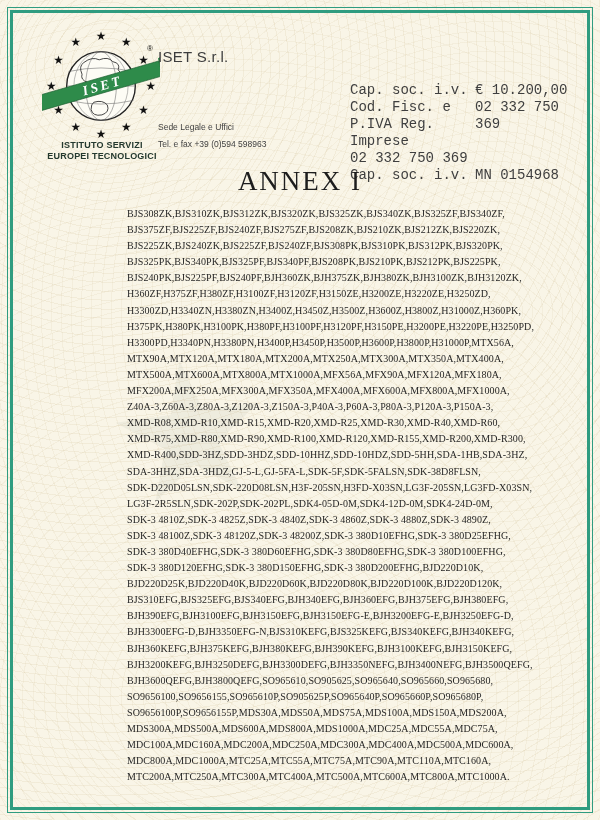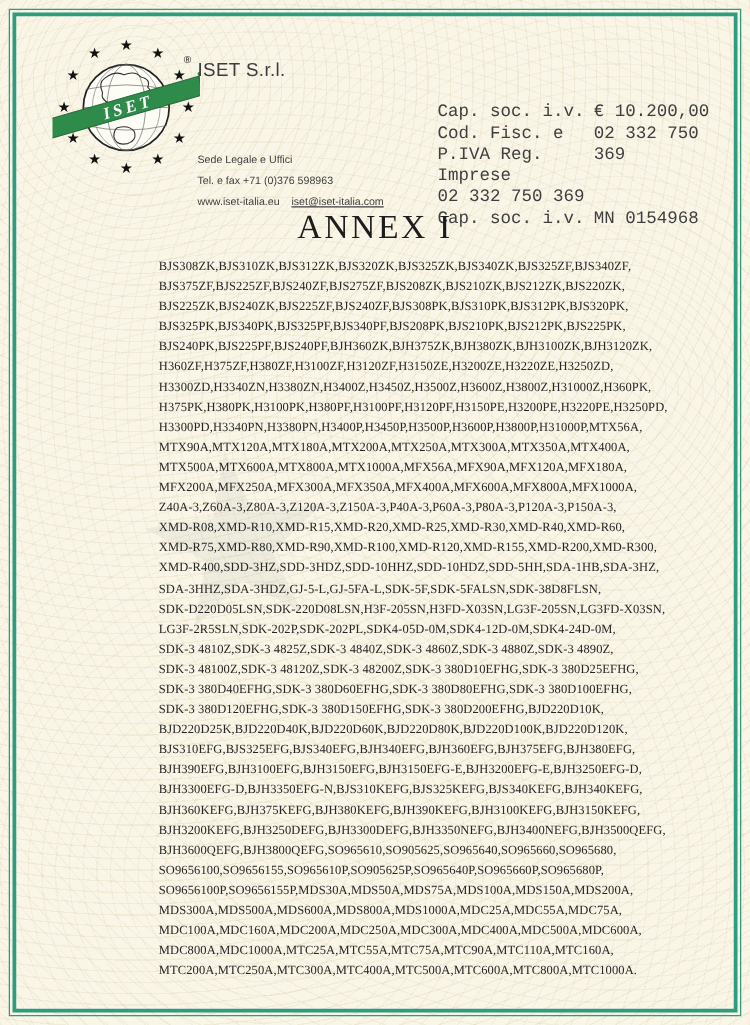--- a/index.html
+++ b/index.html
@@ -90,31 +90,30 @@
 
       <g transform="rotate(-16 65 62)">
         <path d="M134,50 L150,45 L141,61 L150,77 L134,73 Z" fill="#2e8b4a"></path>
         <rect x="-6" y="53" width="140" height="17" fill="#2e8b4a" stroke="#1c5e30" stroke-width="0.7"></rect>
         <text x="44" y="67" font-family="Liberation Serif, serif" font-size="15" font-style="italic" font-weight="bold" letter-spacing="3" fill="#ffffff">ISET</text>
       </g>
 
       <text x="116" y="23" font-family="Liberation Sans, sans-serif" font-size="9" fill="#111">®</text>
     </svg>
   </div>
+  <div class="logo-caption">
+    <div>ISTITUTO SERVIZI</div>
+    <div>EUROPEI TECNOLOGICI</div>
+  </div>
 
   <div class="company-name">ISET S.r.l.</div>
 
   <div class="address">
     <div>Sede Legale e Uffici</div>
-    <div>Tel. e fax +71 (0)376 598963</div>
-    <div>
-      <span>www.iset-italia.eu</span>
-      <span>&nbsp;&nbsp;</span>
-      <a href="#" class="email">iset@iset-italia.com</a>
-    </div>
+    <div>Tel. e fax +39 (0)594 598963</div>
   </div>
 
   <div class="registry">
     <div class="registry-row">
       <span class="registry-label">Cap. soc. i.v.</span>
       <span class="registry-value">€ 10.200,00</span>
     </div>
     <div class="registry-row">
       <span class="registry-label">Cod. Fisc. e P.IVA Reg. Imprese</span>
       <span class="registry-value">02 332 750 369</span>

